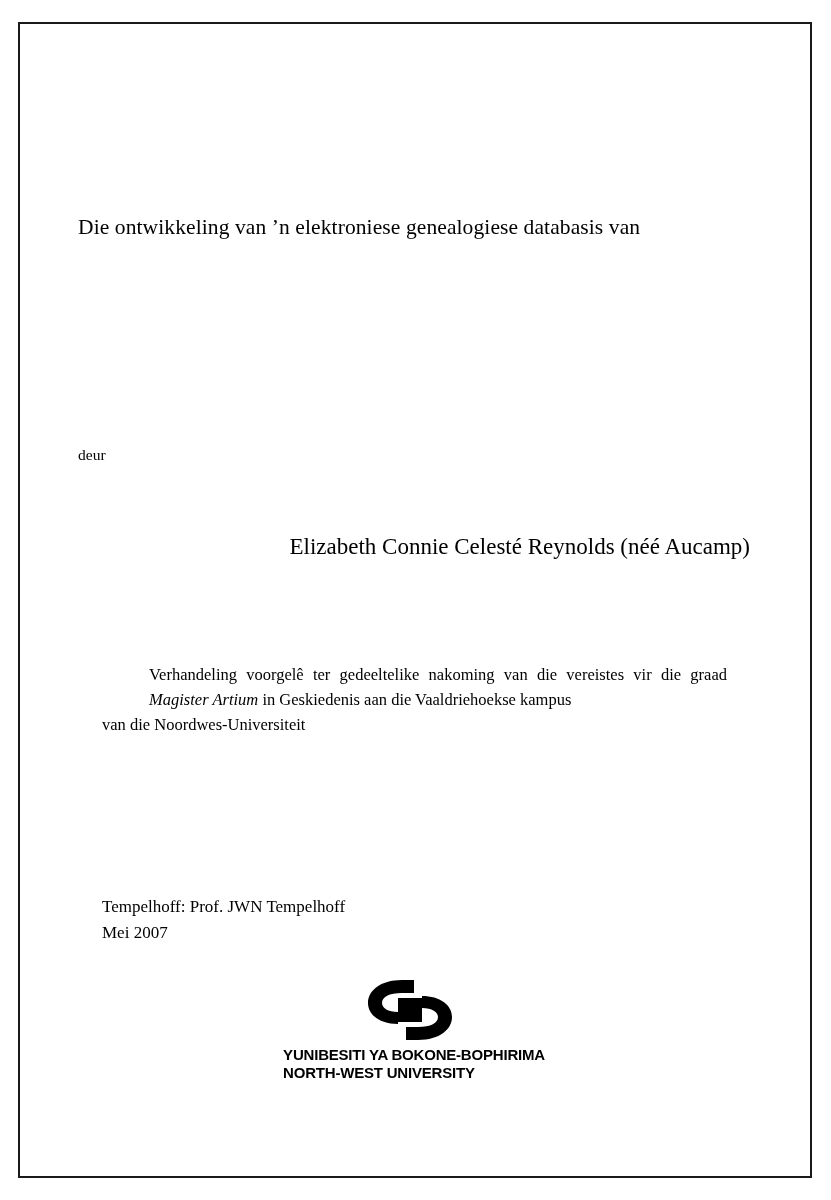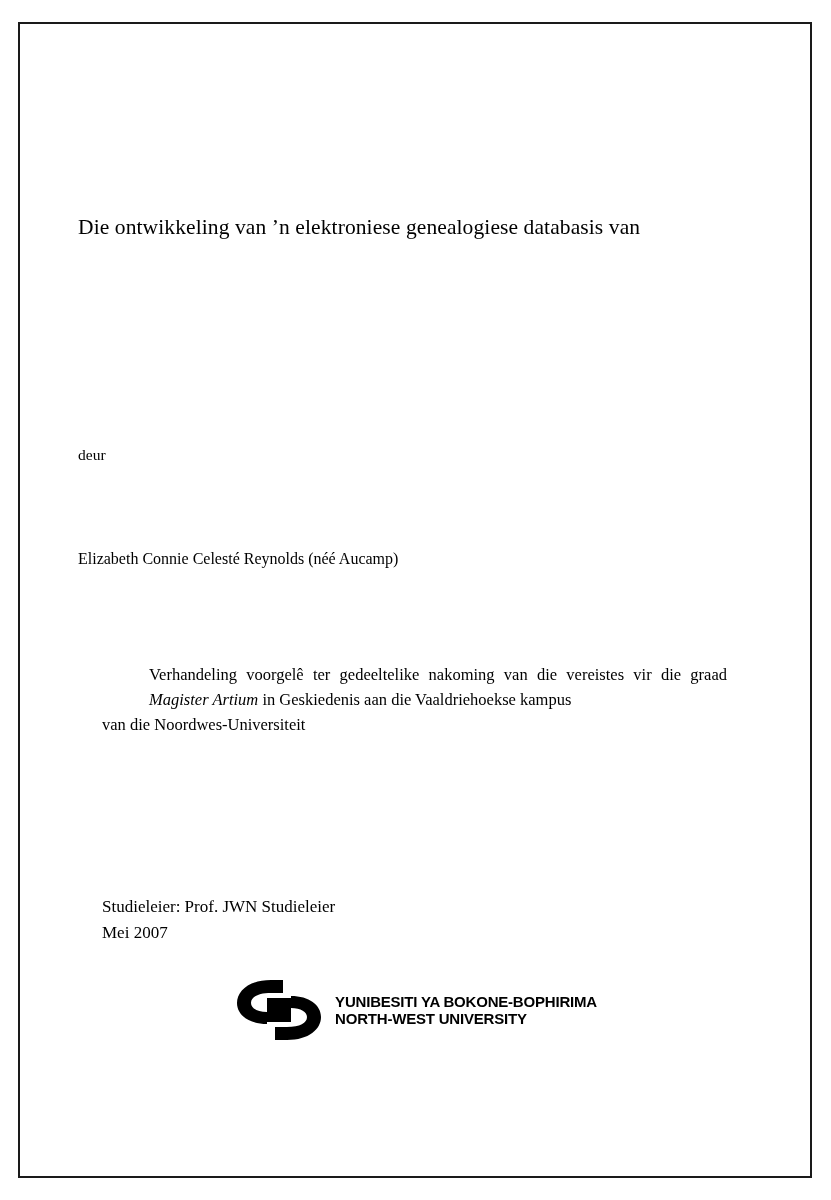--- a/index.html
+++ b/index.html
@@ -52,24 +52,24 @@
     position: absolute;
     left: 0;
     top: 424px;
     width: 672px;
     text-align: left;
     font-size: 15.5px;
   }
   .author {
     position: absolute;
     left: 0;
-    top: 528px;
+    top: 512px;
     width: 672px;
-    text-align: left;
-    font-size: 16px;
+    text-align: right;
+    font-size: 23px;
   }
   .statement {
     position: absolute;
     left: 24px;
     top: 640px;
     width: 625px;
     font-size: 16.5px;
     line-height: 25px;
   }
   .statement .justified {
@@ -87,21 +87,22 @@
     font-size: 17px;
     line-height: 26px;
   }
   .logo-row {
     position: absolute;
     left: 0;
     top: 952px;
     width: 672px;
     display: flex;
     align-items: center;
-    justify-content: center;
+    justify-content: flex-start;
+    flex-direction: column;
   }
   .logo-mark {
     width: 96px;
     height: 72px;
     margin-right: 8px;
     flex: none;
   }
   .logo-text {
     font-family: "Liberation Sans", sans-serif;
     font-size: 15px;
@@ -129,21 +130,21 @@
     <div class="author">Elizabeth Connie Celesté Reynolds (néé Aucamp)</div>
 
     <div class="statement">
       <div class="justified">
         <span>Verhandeling voorgelê ter gedeeltelike nakoming van die vereistes vir die graad </span><em>Magister Artium</em><span> in Geskiedenis aan die Vaaldriehoekse kampus</span>
       </div>
       <div>van die Noordwes-Universiteit</div>
     </div>
 
     <div class="supervisor-block">
-      <div>Studieleier: Prof. JWN Studieleier</div>
+      <div>Tempelhoff: Prof. JWN Tempelhoff</div>
       <div>Mei 2007</div>
     </div>
 
     <div class="logo-row">
       <svg class="logo-mark" viewBox="0 0 96 72">
         <path d="M40 6 C18 6 6 17 6 29 C6 41 18 50 36 50 L36 38 C26 38 20 34 20 29 C20 23 27 19 40 19 L52 19 L52 6 Z" fill="#000000"></path>
         <path d="M56 66 C78 66 90 55 90 43 C90 31 78 22 60 22 L60 34 C70 34 76 38 76 43 C76 49 69 53 56 53 L44 53 L44 66 Z" fill="#000000"></path>
         <rect x="36" y="24" width="24" height="24" fill="#000000"></rect>
       </svg>
       <div class="logo-text">

